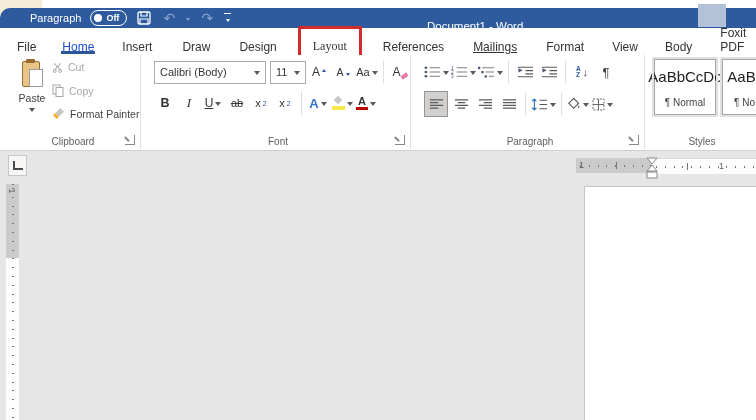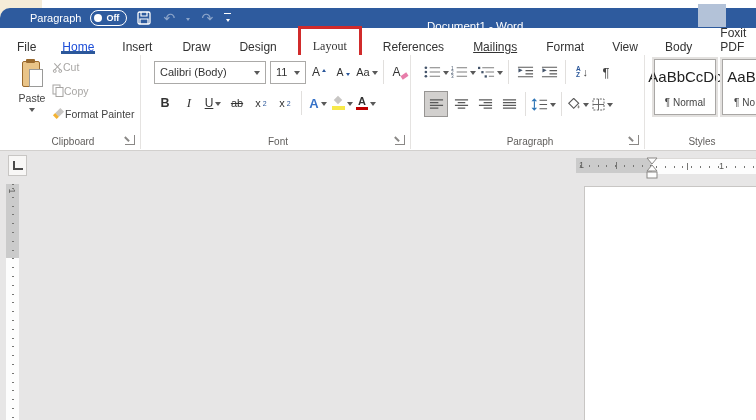--- a/index.html
+++ b/index.html
@@ -46,21 +46,21 @@
   .combo{height:21px;border:1px solid #abaaa8;background:#fff;display:flex;align-items:center;
          padding:0 5px;font-size:11px;color:#333;justify-content:space-between;}
   
   #g-clipboard{left:6px;width:134px;}
   #paste-btn{position:absolute;left:8px;top:3px;width:36px;height:72px;display:flex;flex-direction:column;
              align-items:center;font-size:10.5px;color:#444;}
   .ic-clipboard{position:relative;width:21px;height:26px;margin-top:3px;margin-bottom:5px;}
   .clip-body{position:absolute;left:0;top:0;width:16px;height:24px;background:#e9c488;border:1.5px solid #9a6a2e;border-radius:2px;}
   .clip-top{position:absolute;left:4px;top:-2px;width:9px;height:4px;background:#9a6a2e;border-radius:1px;}
   .clip-paper{position:absolute;right:0;bottom:0;width:12px;height:16px;background:#fff;border:1px solid #9a9a98;}
-  .mini{position:absolute;left:46px;display:flex;align-items:center;font-size:10.5px;white-space:nowrap;}
+  .mini{position:absolute;left:46px;display:flex;align-items:center;gap:5px;font-size:10.5px;white-space:nowrap;}
   .mini.off{color:#a8a6a4;}
   .mini.on{color:#444;}
   
   #g-font{left:146px;width:264px;}
   
   #g-paragraph{left:416px;width:228px;}
   .sel-box{background:#d2d0ce;border:1px solid #979593;}
   .az{display:flex;flex-direction:column;font-size:6.5px;line-height:6.5px;font-weight:bold;color:#2b579a;}
   
   #g-styles{left:648px;width:108px;border-right:none;}

